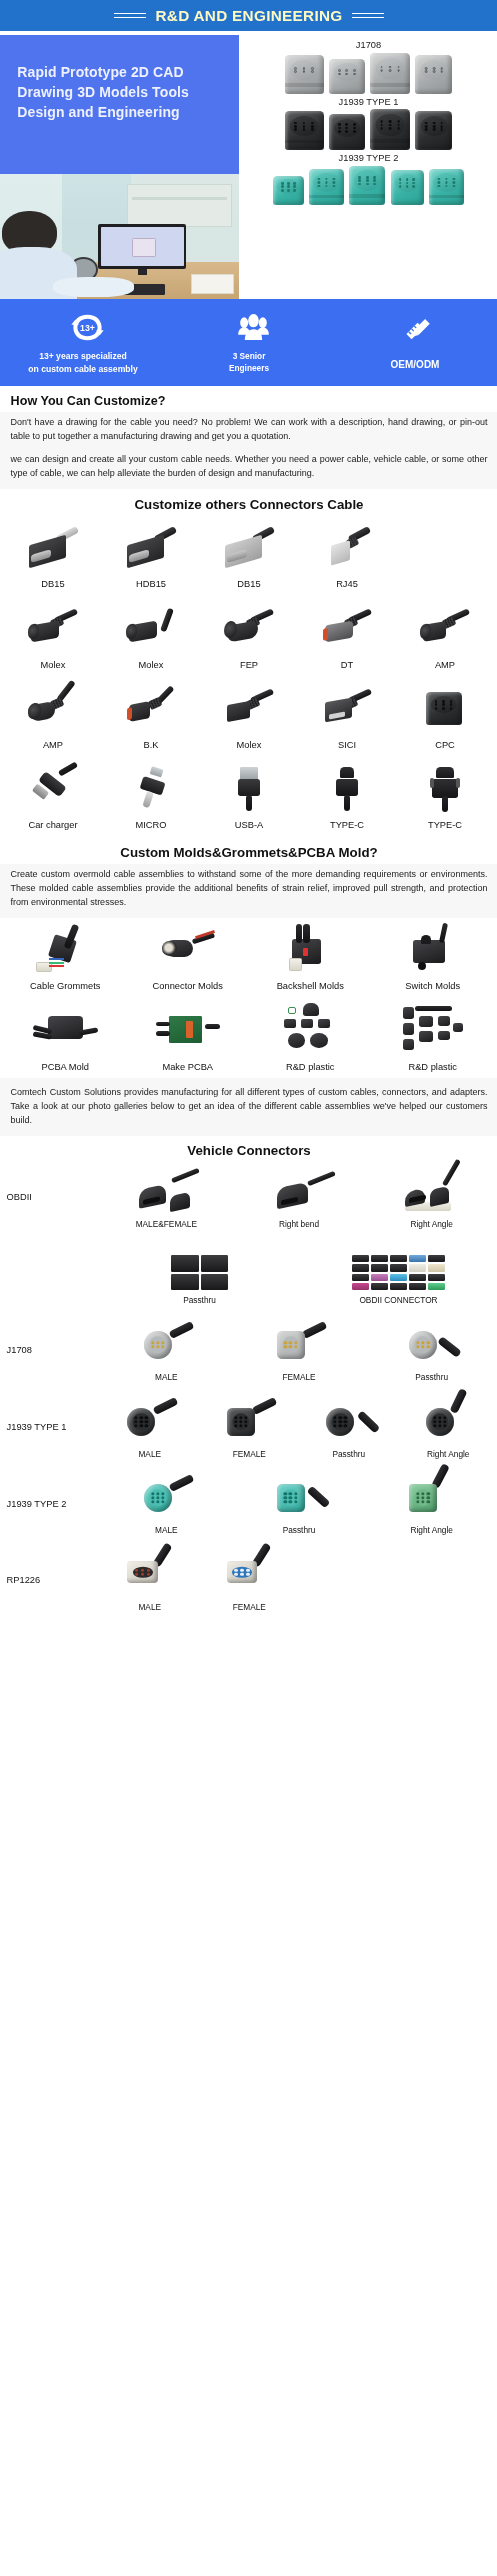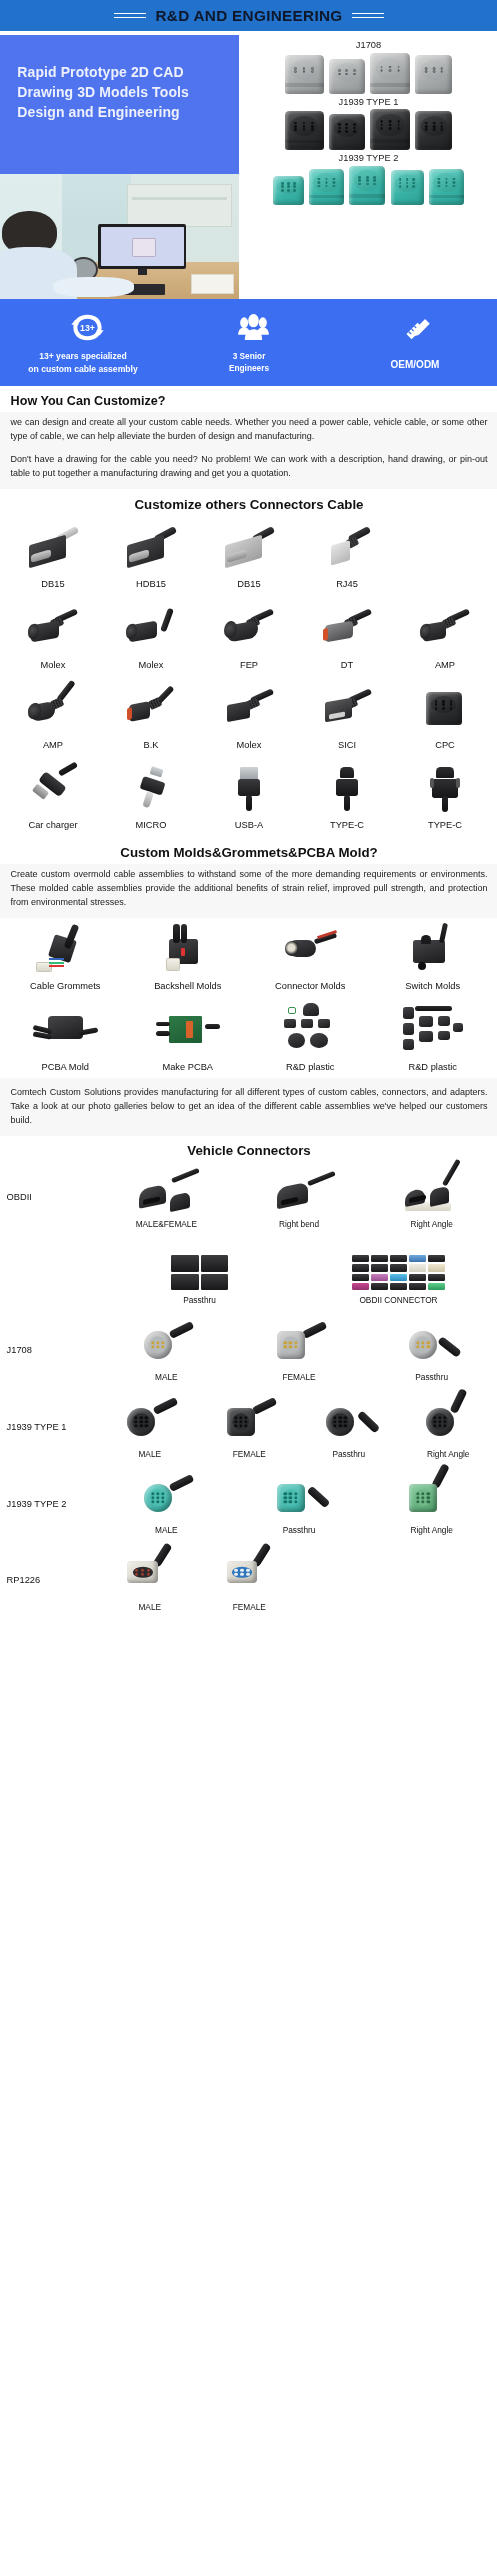--- a/index.html
+++ b/index.html
@@ -20,21 +20,21 @@
     align-items: center;
     justify-content: center;
     gap: 9.3px;
   }
   .top-banner .rule {
     width: 32px; height: 4.6px;
     border-top: 1.3px solid #fff;
     border-bottom: 1.3px solid #fff;
   }
   .top-banner .title {
-    color: #0f172a;
+    color: #fef9c3;
     font-size: 15.3px;
     font-weight: bold;
     letter-spacing: 0.3px;
     white-space: nowrap;
   }
 
   
   .hero { display: flex; width: 498px; background:#fff; padding-top:4px; }
   .hero-left { width: 239px; }
   .hero-blue {
@@ -675,22 +675,22 @@
           </g>
         </svg>
       </div>
       <div class="lbl" style="white-space:pre-line">OEM/ODM</div>
     </div>
   </div>
 
   <div>
     <div class="sec-h2">How You Can Customize?</div>
     <div class="para">
+      <p>Don't have a drawing for the cable you need? No problem! We can work with a description, hand drawing, or pin-out table to put together a manufacturing drawing and get you a quotation.</p>
       <p>we can design and create all your custom cable needs. Whether you need a power cable, vehicle cable, or some other type of cable, we can help alleviate the burden of design and manufacturing.</p>
-      <p>Don't have a drawing for the cable you need? No problem! We can work with a description, hand drawing, or pin-out table to put together a manufacturing drawing and get you a quotation.</p>
     </div>
   </div>
 
   <div>
     <div class="sec-h2 center">Customize others Connectors Cable</div>
 
     <div class="grid5">
       <div class="cell">
         <div class="art">
           <div class="dsub lightcable">
@@ -929,39 +929,39 @@
             <div style="position:absolute;left:16px;bottom:9.3px;width:14.6px;height:2px;background:#d33;"></div>
             <div style="position:absolute;left:16px;bottom:12.6px;width:14.6px;height:2px;background:#3b7;"></div>
             <div style="position:absolute;left:16px;bottom:16px;width:14.6px;height:2px;background:#36b;"></div>
           </div>
         </div>
         <div class="cap">Cable Grommets</div>
       </div>
       <div class="cell">
         <div class="art">
           <div class="mold">
+            <div class="blk" style="left:9.3px;top:16px;width:28px;height:17.3px;border-radius:8.6px;"></div>
+            <div style="position:absolute;left:6.6px;top:17.3px;width:14.6px;height:14.6px;border-radius:50%;background:radial-gradient(circle at 45% 45%,#e4dfd2 30%,#2b2b2d 60%);"></div>
+            <div class="crd" style="left:36px;top:12px;width:22.6px;height:5.3px;transform:rotate(-18deg);"></div>
+            <div style="position:absolute;left:39px;top:9.3px;width:20px;height:2.7px;background:#c0392b;transform:rotate(-18deg);"></div>
+          </div>
+        </div>
+        <div class="cap">Connector Molds</div>
+      </div>
+      <div class="cell">
+        <div class="art">
+          <div class="mold">
             <div class="blk" style="left:13.3px;top:14.6px;width:29px;height:25px;"></div>
             <div class="crd" style="left:17.3px;top:0;width:6.6px;height:18.6px;"></div>
             <div class="crd" style="left:25px;top:0;width:6.6px;height:18.6px;"></div>
             <div class="wht" style="left:10.6px;bottom:5.3px;width:13.3px;height:13.3px;"></div>
             <div style="position:absolute;left:25px;top:24px;width:4.6px;height:8px;background:#d33;border-radius:1.3px;"></div>
           </div>
         </div>
         <div class="cap">Backshell Molds</div>
-      </div>
-      <div class="cell">
-        <div class="art">
-          <div class="mold">
-            <div class="blk" style="left:9.3px;top:16px;width:28px;height:17.3px;border-radius:8.6px;"></div>
-            <div style="position:absolute;left:6.6px;top:17.3px;width:14.6px;height:14.6px;border-radius:50%;background:radial-gradient(circle at 45% 45%,#e4dfd2 30%,#2b2b2d 60%);"></div>
-            <div class="crd" style="left:36px;top:12px;width:22.6px;height:5.3px;transform:rotate(-18deg);"></div>
-            <div style="position:absolute;left:39px;top:9.3px;width:20px;height:2.7px;background:#c0392b;transform:rotate(-18deg);"></div>
-          </div>
-        </div>
-        <div class="cap">Connector Molds</div>
       </div>
       <div class="cell">
         <div class="art">
           <div class="mold">
             <div class="blk" style="left:12px;top:16px;width:32px;height:22.6px;"></div>
             <div style="position:absolute;left:20px;top:10.6px;width:10.6px;height:9.3px;background:#1b1b1d;border-radius:50% 50% 1.3px 1.3px;"></div>
             <div class="crd" style="left:40px;top:-1.3px;width:5.3px;height:20px;transform:rotate(12deg);"></div>
             <div style="position:absolute;left:17.3px;bottom:6.6px;width:8px;height:8px;border-radius:50%;background:#0f0f11;"></div>
           </div>
         </div>

